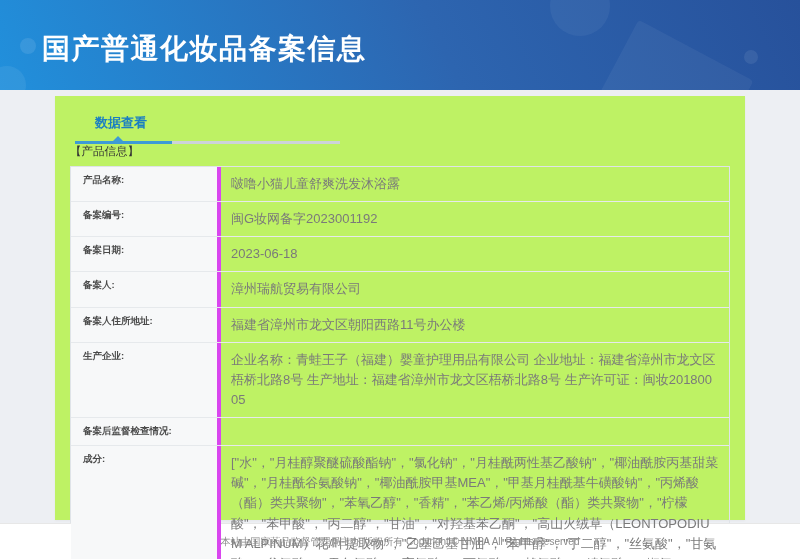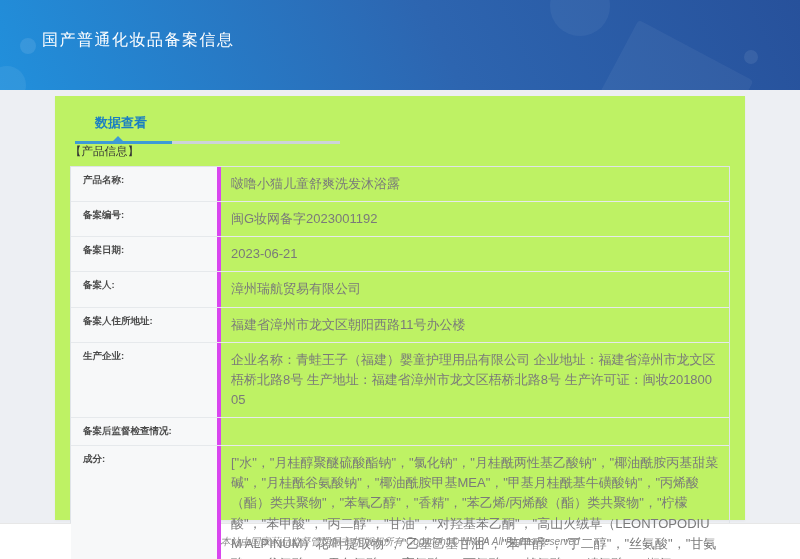--- a/index.html
+++ b/index.html
@@ -8,21 +8,21 @@
     font-family:"Liberation Sans","DejaVu Sans",sans-serif;
     background:#edeff3; color:#333;
   }
   
   .hdr {
     position:relative; height:90px; overflow:hidden;
     background:linear-gradient(245deg,#27519b 0%,#2d65b0 45%,#2190dc 100%);
   }
   .hdr-title {
     position:absolute; left:42px; top:30px;
-    font-size:16px; font-weight:normal; color:#ffffff; letter-spacing:1.5px;
+    font-size:28px; font-weight:bold; color:#ffffff; letter-spacing:1.5px;
   }
   .deco { position:absolute; border-radius:50%; background:rgba(255,255,255,0.07); }
   .deco.c1 { width:38px; height:38px; left:-12px; bottom:-14px; }
   .deco.c2 { width:16px; height:16px; left:20px; top:38px; background:rgba(255,255,255,0.10); }
   .deco.c3 { width:60px; height:60px; right:190px; top:-24px; background:rgba(255,255,255,0.05); }
   .deco.c4 { width:14px; height:14px; right:42px; top:50px; background:rgba(255,255,255,0.08); }
   .deco.poly {
     border-radius:4px; width:130px; height:90px; left:610px; top:45px;
     background:rgba(255,255,255,0.05); transform:rotate(28deg);
   }
@@ -49,21 +49,21 @@
   .trow { display:flex; border-bottom:1px solid #e6e9ec; }
   .trow:last-child { border-bottom:none; }
   .tlabel {
     flex:0 0 150px; background:#f7f8f9; border-right:4px solid #d946ef;
     padding:7px 4px 7px 12px; font-size:9.5px; font-weight:bold; color:#4a4a4a;
   }
   .tvalue { flex:1; padding:7px 10px; font-size:13px; color:#7a7a7a; line-height:1.55; word-break:break-all; min-height:25px; }
   
   .ftr {
     height:36px; background:#ffffff; border-top:1px solid #e7e7e7;
-    text-align:center; line-height:36px; font-size:10px; color:#8a8a8a;font-style:italic;
+    text-align:center; line-height:36px; font-size:10px; color:#8a8a8a;
   }
 </style>
 </head>
 <body>
 
 <div class="hdr">
   <span class="deco c1"></span>
   <span class="deco c2"></span>
   <span class="deco c3"></span>
   <span class="deco c4"></span>
@@ -88,21 +88,21 @@
         <div class="trow">
           <div class="tlabel">产品名称:</div>
           <div class="tvalue">啵噜小猫儿童舒爽洗发沐浴露</div>
         </div>
         <div class="trow">
           <div class="tlabel">备案编号:</div>
           <div class="tvalue">闽G妆网备字2023001192</div>
         </div>
         <div class="trow">
           <div class="tlabel">备案日期:</div>
-          <div class="tvalue">2023-06-21</div>
+          <div class="tvalue">2023-06-18</div>
         </div>
         <div class="trow">
           <div class="tlabel">备案人:</div>
           <div class="tvalue">漳州瑞航贸易有限公司</div>
         </div>
         <div class="trow">
           <div class="tlabel">备案人住所地址:</div>
           <div class="tvalue">福建省漳州市龙文区朝阳西路11号办公楼</div>
         </div>
         <div class="trow">

